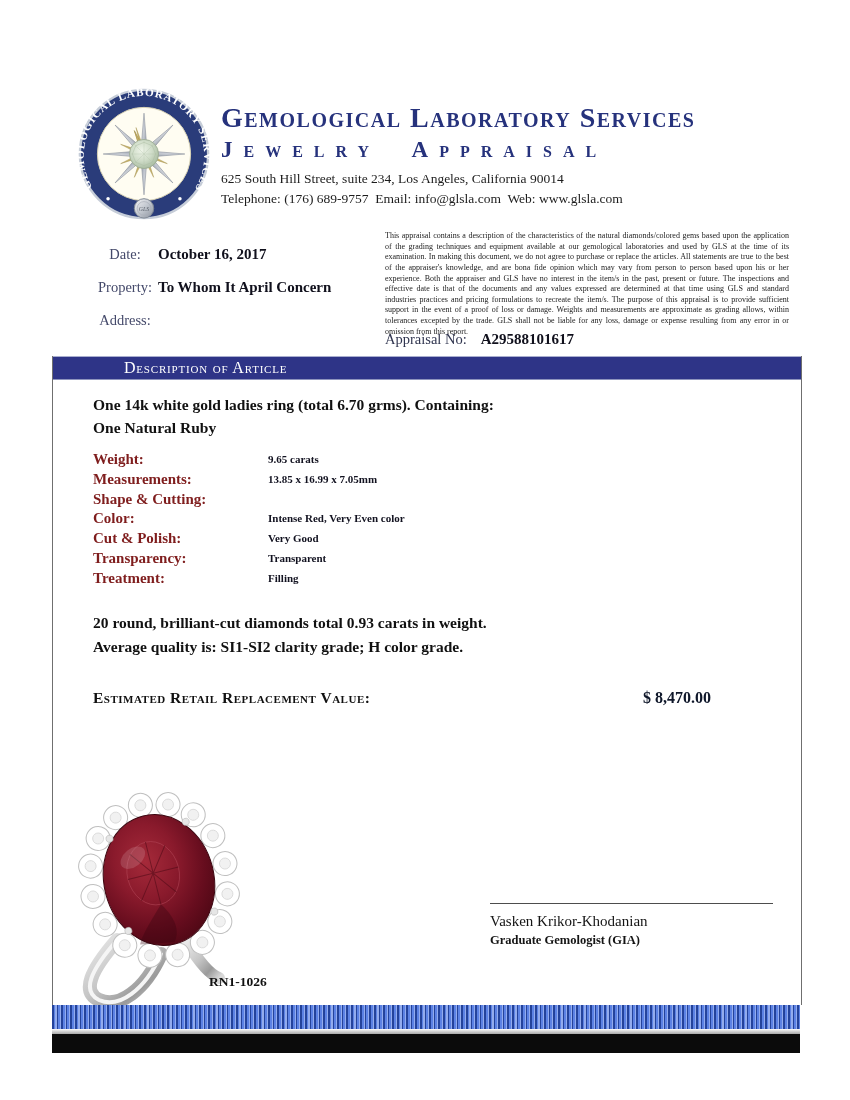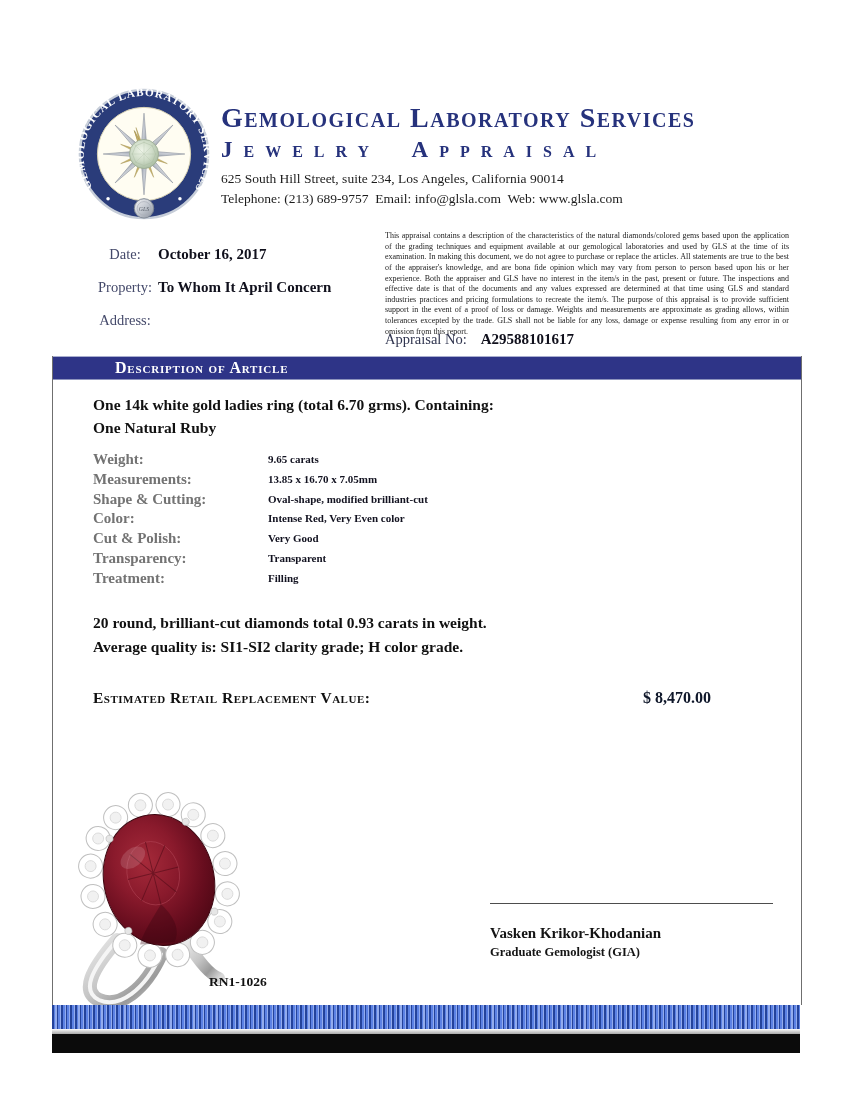--- a/index.html
+++ b/index.html
@@ -26,40 +26,40 @@
               text-align:justify;color:#1b1b1b;}
   .appraisal-no{position:absolute;left:385px;top:330px;display:flex;line-height:19px;}
   .appraisal-no .lbl{font-size:14.5px;color:#30354f;margin-right:14px;}
   .appraisal-no .val{font-size:15px;font-weight:bold;color:#10101c;}
 
   
   .article-box{position:absolute;left:52px;top:356px;width:748px;height:649px;
                border-left:1px solid #6f6f6f;border-right:1px solid #6f6f6f;background:#fff;}
   .section-bar{height:22px;background:#2e3487;border-top:1px solid #a9aecf;border-bottom:1px solid #8e94bd;
                padding-left:62px;display:flex;align-items:center;}
-  .section-title{font-variant:small-caps;font-weight:bold;font-size:16px;color:#ffffff;letter-spacing:0.8px;}
+  .section-title{font-variant:small-caps;font-weight:normal;font-size:16px;color:#ffffff;letter-spacing:0.8px;margin-left:9px;}
 
   .desc-lines{position:absolute;left:40px;top:38px;font-size:15.5px;font-weight:bold;line-height:22.5px;color:#111;}
   .specs{position:absolute;left:40px;top:94px;}
   .spec-row{display:flex;line-height:19.8px;}
-  .spec-label{width:175px;flex:none;font-size:15px;font-weight:bold;color:#737373;}
+  .spec-label{width:175px;flex:none;font-size:15px;font-weight:bold;color:#7f1d1d;}
   .spec-value{font-size:11px;font-weight:bold;color:#121220;white-space:nowrap;}
 
   .diamond-lines{position:absolute;left:40px;top:255px;font-size:15.5px;font-weight:bold;line-height:24px;color:#111;}
 
   .value-row{position:absolute;left:40px;top:333px;width:683px;display:flex;justify-content:space-between;}
   .value-label{font-variant:small-caps;font-weight:bold;font-size:15.5px;letter-spacing:0.5px;color:#111;}
   .value-amount{font-size:16px;font-weight:bold;color:#0f172a;padding-right:65px;}
 
   .ring-photo{position:absolute;left:6px;top:436px;width:255px;height:215px;}
   .ref-number{position:absolute;left:156px;top:618px;font-size:13.5px;font-weight:bold;color:#111;}
 
   .signature{position:absolute;left:437px;top:547px;width:283px;}
   .sig-line{height:1px;background:#4d4d4d;}
-  .sig-name{font-size:15px;font-weight:bold;color:#141414;margin-top:20px;line-height:19px;}
+  .sig-name{font-size:15px;font-weight:normal;color:#141414;margin-top:8px;line-height:19px;}
   .sig-title{font-size:12.5px;font-weight:bold;color:#141414;margin-top:2px;}
 
   
   .stripe-bar{position:absolute;left:52px;top:1005px;width:748px;height:24px;
               background:repeating-linear-gradient(90deg,
                 #24439b 0px,#24439b 1.6px,
                 #5c82e4 1.6px,#5c82e4 3.4px,
                 #93aced 3.4px,#93aced 4.6px);}
   .shine-bar{position:absolute;left:52px;top:1029px;width:748px;height:5px;
              background:linear-gradient(180deg,#fbfbfb,#a9a9a9);}
@@ -122,21 +122,21 @@
       <circle cx="70" cy="126" r="10" fill="url(#silverGrad)" stroke="#7e8692" stroke-width="1"></circle>
       <circle cx="70" cy="126" r="7" fill="none" stroke="#a9aeb8" stroke-width="0.7"></circle>
       <text x="70" y="128.5" text-anchor="middle" font-family="Liberation Serif, DejaVu Serif, serif" font-size="6" font-style="italic" fill="#5b616c">GLS</text>
     </g>
   </svg>
 
   <div class="header-text">
     <div class="company-name">Gemological Laboratory Services</div>
     <div class="company-sub">Jewelry Appraisal</div>
     <div class="addr-line">625 South Hill Street, suite 234, Los Angeles, California 90014</div>
-    <div class="contact-line">Telephone: (213) 689-9757  Email: info@glsla.com  Web: www.glsla.com</div>
+    <div class="contact-line">Telephone: (176) 689-9757  Email: info@glsla.com  Web: www.glsla.com</div>
   </div>
 
   <div class="info-block">
     <div class="info-row">
       <span class="info-label">Date:</span>
       <span class="info-value">October 16, 2017</span>
     </div>
     <div class="info-row">
       <span class="info-label">Property:</span>
       <span class="info-value">To Whom It April Concern</span>
@@ -164,25 +164,24 @@
       <div>One Natural Ruby</div>
     </div>
 
     <div class="specs">
       <div class="spec-row">
         <span class="spec-label">Weight:</span>
         <span class="spec-value">9.65 carats</span>
       </div>
       <div class="spec-row">
         <span class="spec-label">Measurements:</span>
-        <span class="spec-value">13.85 x 16.70 x 7.05mm</span>
+        <span class="spec-value">13.85 x 16.99 x 7.05mm</span>
       </div>
       <div class="spec-row">
         <span class="spec-label">Shape &amp; Cutting:</span>
-        <span class="spec-value">Oval-shape, modified brilliant-cut</span>
       </div>
       <div class="spec-row">
         <span class="spec-label">Color:</span>
         <span class="spec-value">Intense Red, Very Even color</span>
       </div>
       <div class="spec-row">
         <span class="spec-label">Cut &amp; Polish:</span>
         <span class="spec-value">Very Good</span>
       </div>
       <div class="spec-row">

